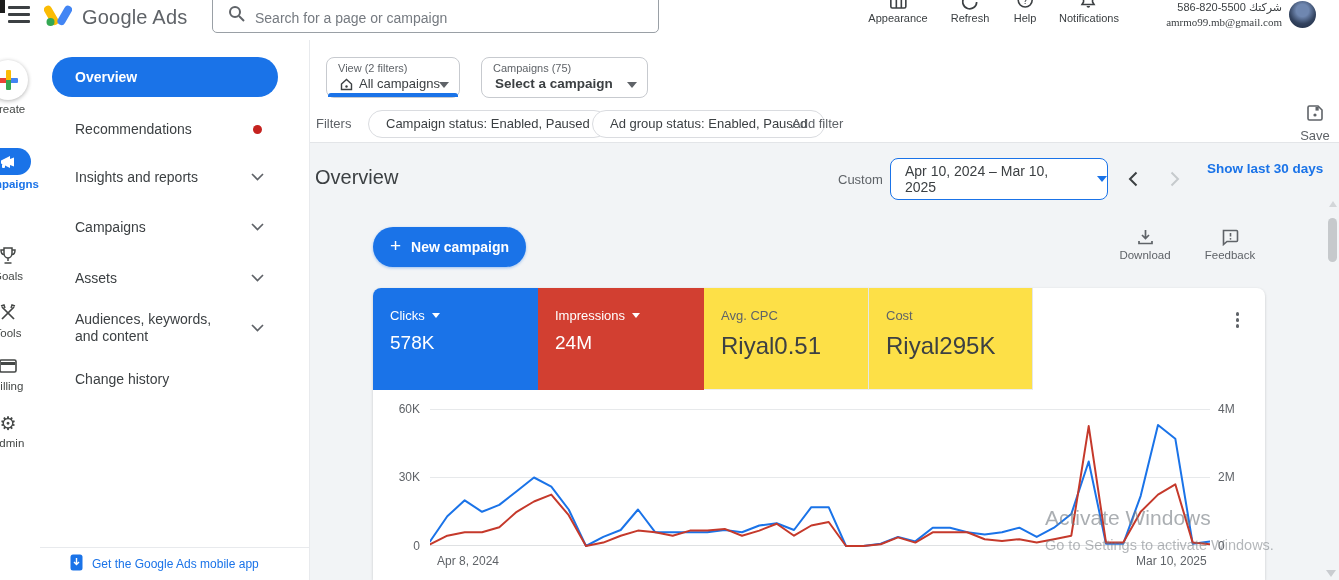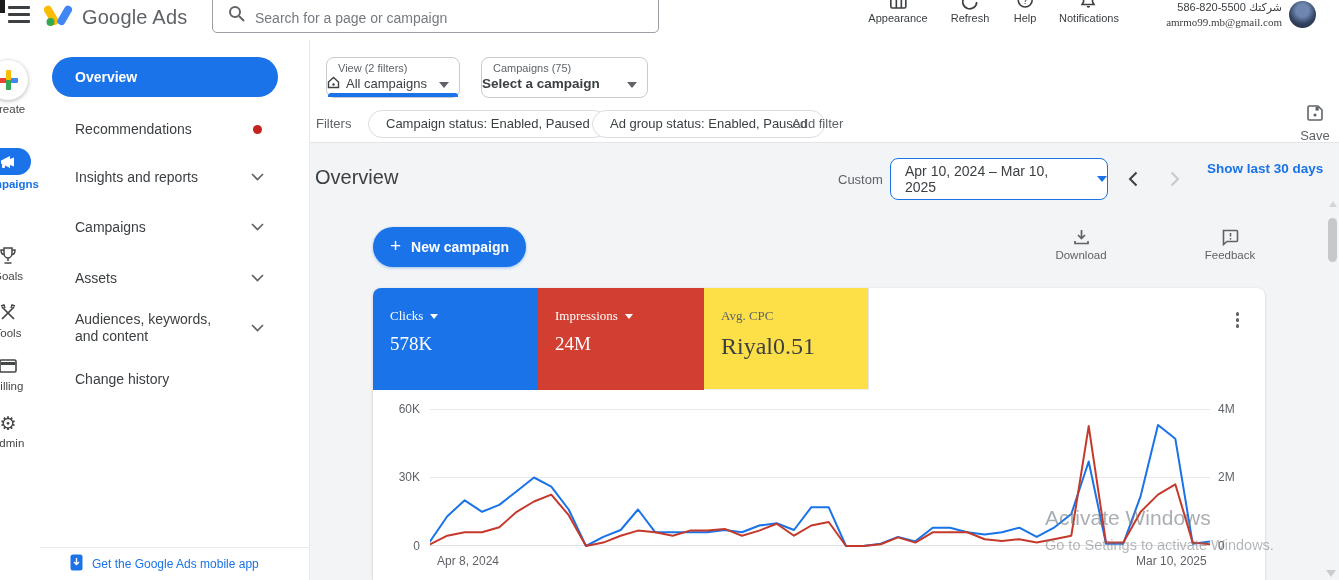--- a/index.html
+++ b/index.html
@@ -77,22 +77,22 @@
     display:flex; align-items:center; padding-left:30px; cursor:pointer;
   }
   #sidebar-footer .flabel { font-size:12px; color:#1a73e8; margin-left:9px; }
 
   
   #toolbar { position:absolute; left:310px; top:40px; width:1029px; height:103px; background:#fff;
     border-bottom:1px solid #e3e5e8; }
   .dd-box { position:absolute; top:17px; height:41px; border:1px solid #c7cacf; border-radius:8px;
     background:#fff; cursor:pointer; }
   .dd-label { font-size:11px; color:#5f6368; position:absolute; left:11px; top:4px; white-space:nowrap; }
-  .dd-value { position:absolute; left:0; top:18px; font-size:13px; color:#3c4043;
-    display:flex; align-items:flex-start; white-space:nowrap; }
+  .dd-value { position:absolute; left:13px; top:18px; font-size:13px; color:#3c4043;
+    display:flex; align-items:flex-end; white-space:nowrap; }
   .dd-value.bold { font-size:13.5px; font-weight:bold; }
   .caret { width:0; height:0; border-left:5px solid transparent; border-right:5px solid transparent;
     border-top:6px solid #5f6368; }
   .dd-caret { position:absolute; right:10px; top:24px; }
   #view-underline { position:absolute; left:1px; right:1px; bottom:0; height:4px; background:#1a73e8;
     border-radius:3px 3px 0 0; }
   #filters-label { position:absolute; left:6px; top:76px; font-size:13px; color:#5f6368; }
   .chip { position:absolute; top:70px; height:28px; border:1px solid #dadce0; border-radius:14px;
     font-size:13px; color:#3c4043; line-height:26px; padding:0 17px; background:#fff;
     white-space:nowrap; cursor:pointer; }
@@ -118,21 +118,21 @@
     font-size:14px; font-weight:bold; cursor:pointer; box-shadow:0 1px 3px rgba(26,115,232,.4); }
   #new-campaign .plus { font-size:19px; font-weight:normal; margin-right:10px; margin-top:-2px; }
   .panel-action { position:absolute; top:229px; width:60px; text-align:center; cursor:pointer; }
   .panel-action .plabel { font-size:11.5px; color:#5f6368; margin-top:3px; }
   .panel-action .picon { display:flex; justify-content:center; }
 
   
   #panel { position:absolute; left:373px; top:288px; width:892px; height:292px; background:#fff;
     border-radius:8px 8px 0 0; box-shadow:0 1px 3px rgba(0,0,0,.18); }
   #cards { display:flex; height:102px; }
-  .card { position:relative; padding:20px 0 16px 17px; cursor:pointer;font-family:Liberation Serif, serif; }
+  .card { position:relative; padding:20px 0 16px 17px; cursor:pointer; }
   .card .clabel { font-size:13px; display:flex; align-items:center; }
   .card .cvalue { margin-top:9px; }
   .card-colored { color:#fff; }
   .card-colored .cvalue { font-size:19px; }
   .card-colored .ccaret { width:0; height:0; border-left:4.5px solid transparent;
     border-right:4.5px solid transparent; border-top:5.5px solid #fff; margin-left:7px; }
   .card-white { background:#fde047; color:#5f6368; border-right:1px solid #e4e6e8; border-bottom:1px solid #eceef0; }
   .card-white .cvalue { font-size:24px; color:#3c4043; }
   #card-0 { width:165px; border-radius:8px 0 0 0; }
   #card-1 { width:166px; }
@@ -419,21 +419,21 @@
         <path d="M1.5 1.5 L8 8 L1.5 14.5"></path>
       </svg>
   </div>
   <div id="show-last">Show last 30 days</div>
 
   <div id="new-campaign">
     <span class="plus">+</span>
     <span>New campaign</span>
   </div>
 
-  <div class="panel-action" style="left:1051px">
+  <div class="panel-action" style="left:1115px">
     <div class="picon">
       <svg width="17" height="17" viewBox="0 0 17 17" fill="none" stroke="#5f6368" stroke-width="1.7">
         <path d="M8.5 1 V9 M5 6 L8.5 9.5 L12 6"></path>
           <path d="M2 12 V14.5 H15 V12"></path>
       </svg>
     </div>
     <div class="plabel">Download</div>
   </div>
   <div class="panel-action" style="left:1200px">
     <div class="picon">
@@ -460,20 +460,26 @@
             <span>Impressions</span>
           <span class="ccaret"></span>
           </div>
         <div class="cvalue">24M</div>
       </div>
       <div id="card-2" class="card card-white">
         <div class="clabel">
             <span>Avg. CPC</span>
           </div>
         <div class="cvalue">Riyal0.51</div>
+      </div>
+      <div id="card-3" class="card card-white">
+        <div class="clabel">
+            <span>Cost</span>
+          </div>
+        <div class="cvalue">Riyal295K</div>
       </div>
       <div id="card-filler">
         <div id="kebab">
             <i></i>
             <i></i>
             <i></i>
           </div>
       </div>
     </div>
 

